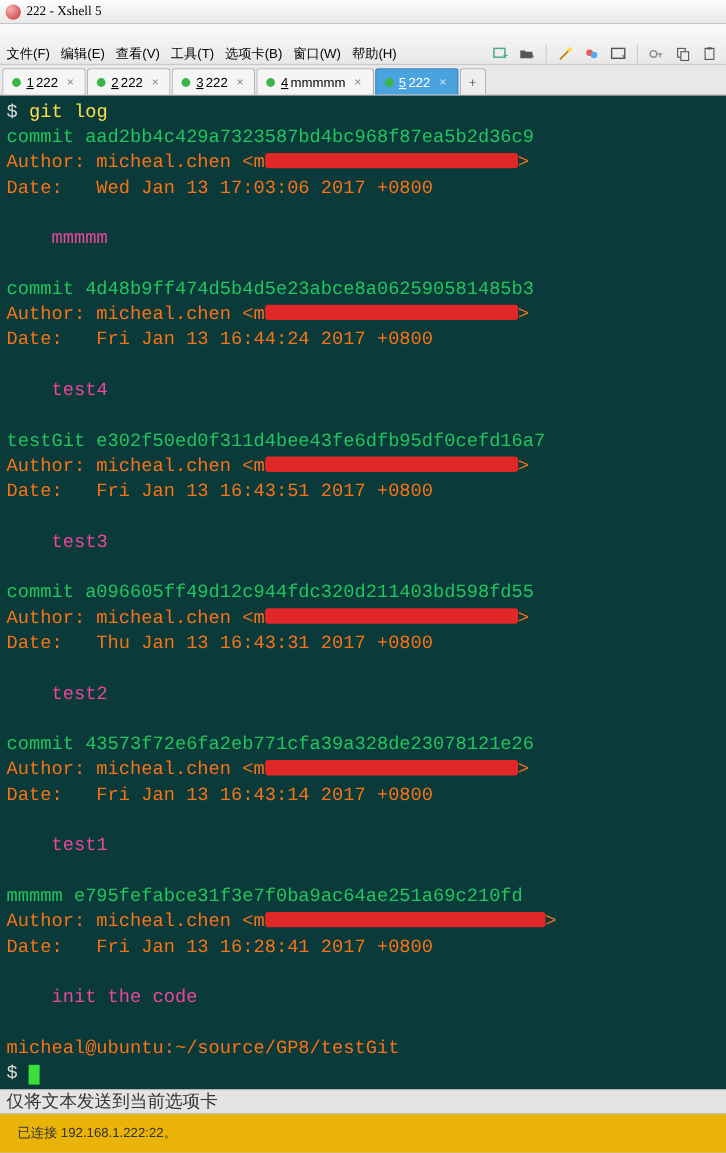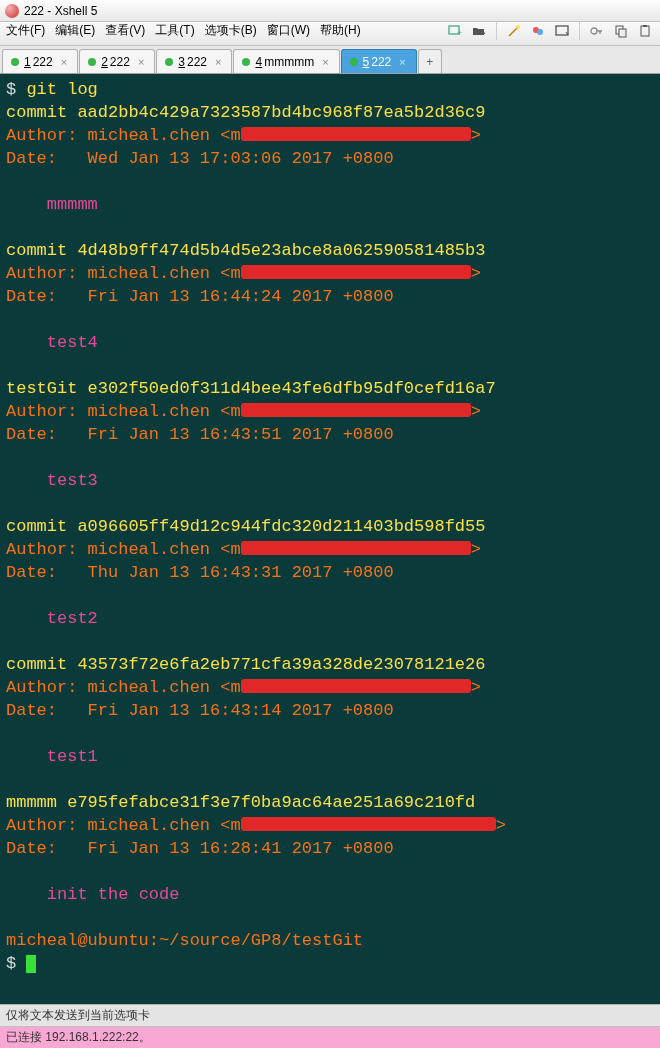--- a/index.html
+++ b/index.html
@@ -13,34 +13,35 @@
   flex-direction: column;
   overflow: hidden;
 }
 .titlebar {
   height: 22px;
   background: linear-gradient(#fdfdfd,#e8e8e8);
   border-bottom: 1px solid #c0c0c0;
   display: flex;
   align-items: center;
   padding: 0 5px;
+  font-family: Liberation Serif, serif;
 }
 .titlebar .appicon {
   width: 14px; height: 14px;
   background: radial-gradient(circle at 30% 30%, #f8b0b0, #c83030);
   border-radius: 50%;
   margin-right: 5px;
 }
 .titlebar span { color:#000; font-size:12px; }
 .menubar {
-  height: 24px;
+  height: 37px;
   background: linear-gradient(#fafafa,#e8e8e8);
   border-bottom: 1px solid #c0c0c0;
   display: flex;
-  align-items: flex-start;
+  align-items: flex-end;
   padding: 0 6px;
 }
 .menubar .mitem { margin-right: 10px; cursor:default; }
 .toolbar-right {
   margin-left: auto;
   display:flex;
   align-items:center;
   gap:6px;
 }
 .toolbar-right .tbtn {
@@ -96,21 +97,21 @@
   color:#ccc;
   font-family: "Consolas","Courier New",monospace;
   font-size:17px;
   line-height:23px;
   padding:4px 6px;
   overflow:hidden;
   white-space:pre;
 }
 .terminal .prompt { color:#ddd; }
 .terminal .cmd { color:#fde047; }
-.terminal .yellow { color:#fde047; font-weight:500; }
+.terminal .yellow { color:#22c55e; font-weight:500; }
 .terminal .cyan { color:#f97316; }
 .terminal .msg { color:#ec4899; }
 .terminal .cursor {
   display:inline-block;
   width:10px; height:18px;
   background:#3ae03a;
   vertical-align:text-bottom;
 }
 .redact {
   display:inline-block;
@@ -121,30 +122,30 @@
   position:relative;
   top:-2px;
 }
 .footer1 {
   height:22px;
   background:#e4e4e4;
   border-top:1px solid #b0b0b0;
   display:flex;
   align-items:center;
   padding:0 6px;
-  font-size:12px;
+  font-size:16px;
   color:#333;
 }
 .footer2 {
-  height:22px;
-  background:#f9a8d4;
+  height:36px;
+  background:#eab308;
   border-top:1px solid #c0c0c0;
   display:flex;
   align-items:center;
-  padding:0 6px;
+  padding:0 16px;
   font-size:12px;
   color:#333;
 }
 </style>
 </head>
 <body>
 
 <div class="titlebar">
   <div class="appicon"></div>
   <span>222 - Xshell 5</span>

